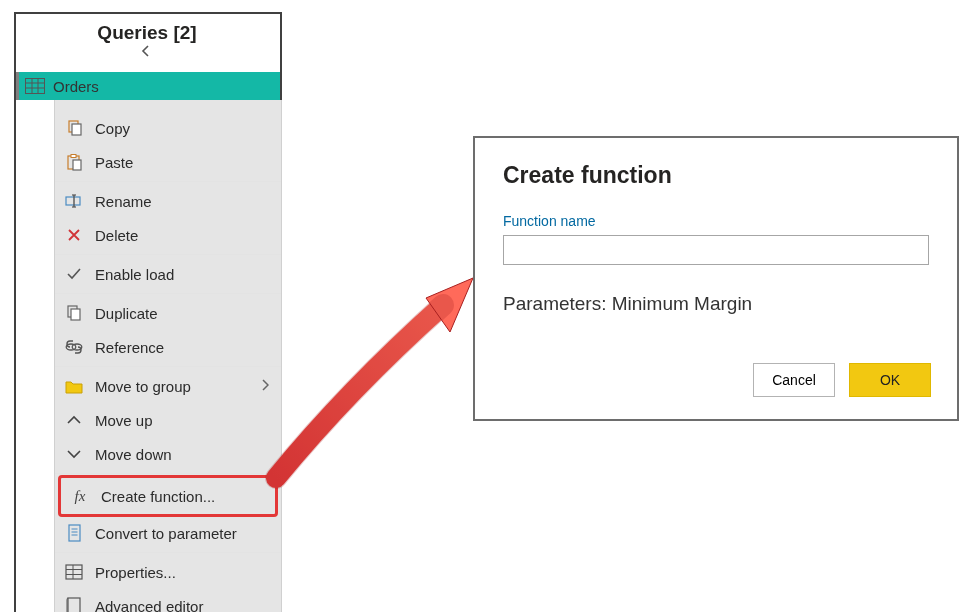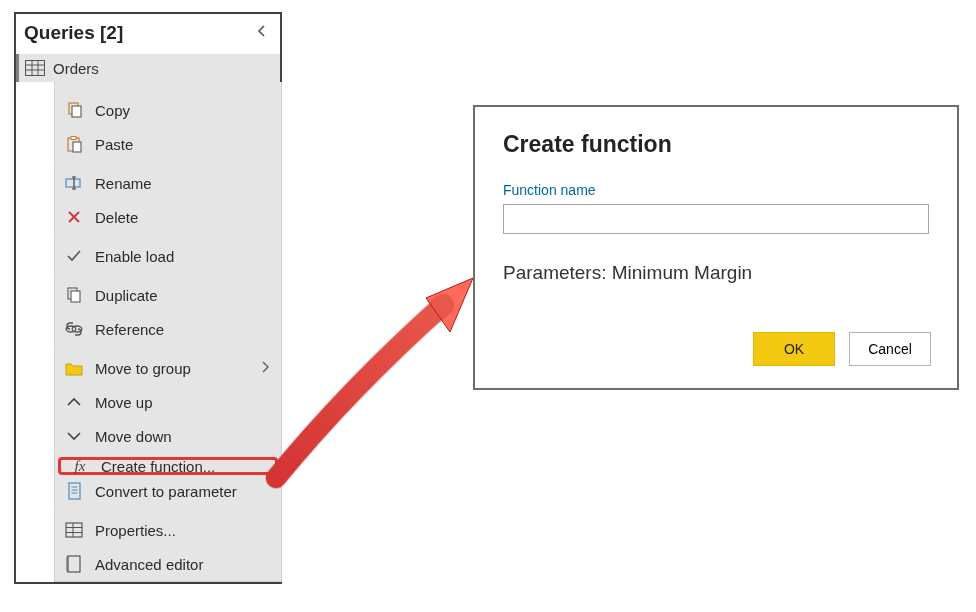--- a/index.html
+++ b/index.html
@@ -22,31 +22,32 @@
     top: 12px;
     width: 268px;
     border: 2px solid #404040;
     background: #fff;
   }
   .queries-header {
     display: flex;
     align-items: center;
     justify-content: space-between;
     padding: 8px 10px 10px 8px;
+    flex-direction: column;
   }
   .queries-title {
     font-size: 19px;
     font-weight: 600;
   }
   .collapse-chevron { font-size: 16px; color: #555; padding-right: 2px; }
 
   .query-list-item {
     display: flex;
     align-items: center;
-    background: #e5e5e5;
+    background: #14b8a6;
     height: 28px;
     padding-left: 6px;
     border-left: 3px solid #808080;
     gap: 8px;
   }
   .query-list-item .label { font-size: 15px; color: #333; }
 
   
   .table-icon {
     width: 20px; height: 16px; display: inline-block;
@@ -76,42 +77,42 @@
     color: #444;
   }
   .menu-item .txt { font-size: 15px; flex: 1; }
   .menu-item .sub-arrow { padding-right: 12px; color: #666; }
   .menu-divider { height: 1px; background: #e3e3e3; margin: 2px 0; }
 
   .hl {
     border: 3px solid #e33737;
     border-radius: 4px;
     margin: -1px 3px;
-    height: 18px;
+    height: 42px;
     justify-content: flex-end;
   }
 
   
   .fx { font-style: italic; font-family: Georgia, "Times New Roman", serif; font-size: 15px; }
 
   
   .arrow-svg {
     position: absolute;
     left: 258px;
     top: 250px;
     width: 230px;
     height: 240px;
     pointer-events: none;
   }
 
   
   .dialog {
     position: absolute;
     left: 473px;
-    top: 105px;
+    top: 136px;
     width: 486px;
     height: 285px;
     border: 2px solid #6d6d6d;
     background: #fff;
     padding: 24px 28px 20px 28px;
   }
   .dialog-title {
     font-size: 23px;
     font-weight: 600;
     margin-bottom: 24px;
@@ -357,16 +358,16 @@
 
 <div class="dialog">
   <div class="dialog-title">Create function</div>
 
   <div class="field-label">Function name</div>
   <input class="field-input" type="text" value="" style="">
 
   <div class="param-text">Parameters: Minimum Margin</div>
 
   <div class="dialog-buttons">
+    <button class="btn">Cancel</button>
     <button class="btn btn-primary">OK</button>
-    <button class="btn">Cancel</button>
   </div>
 </div>
 
 </body></html>

